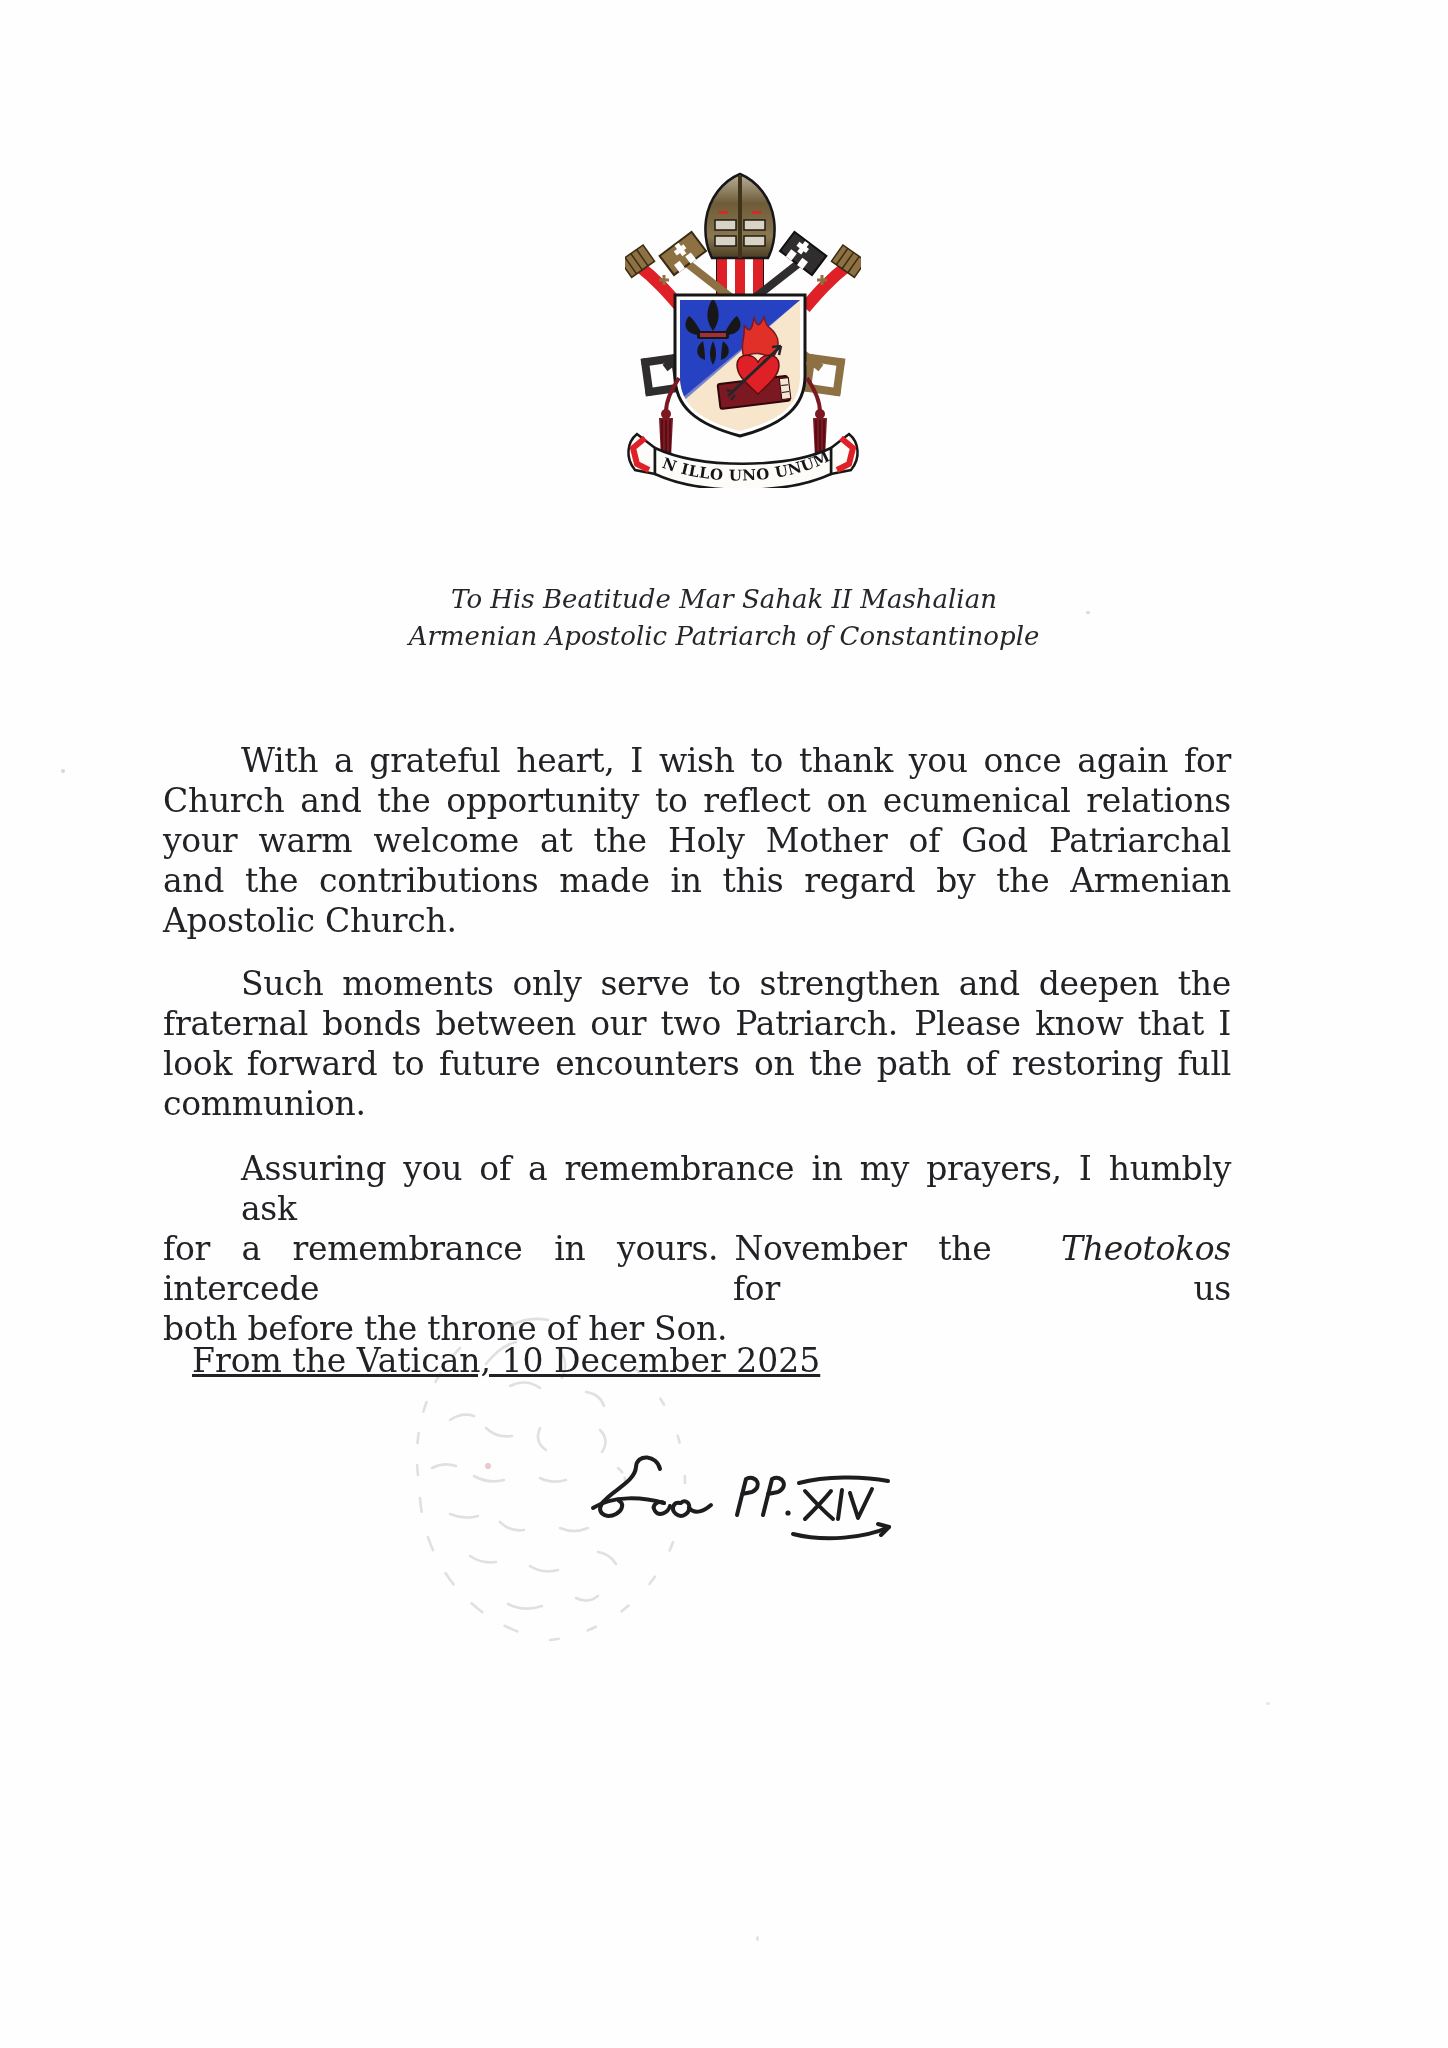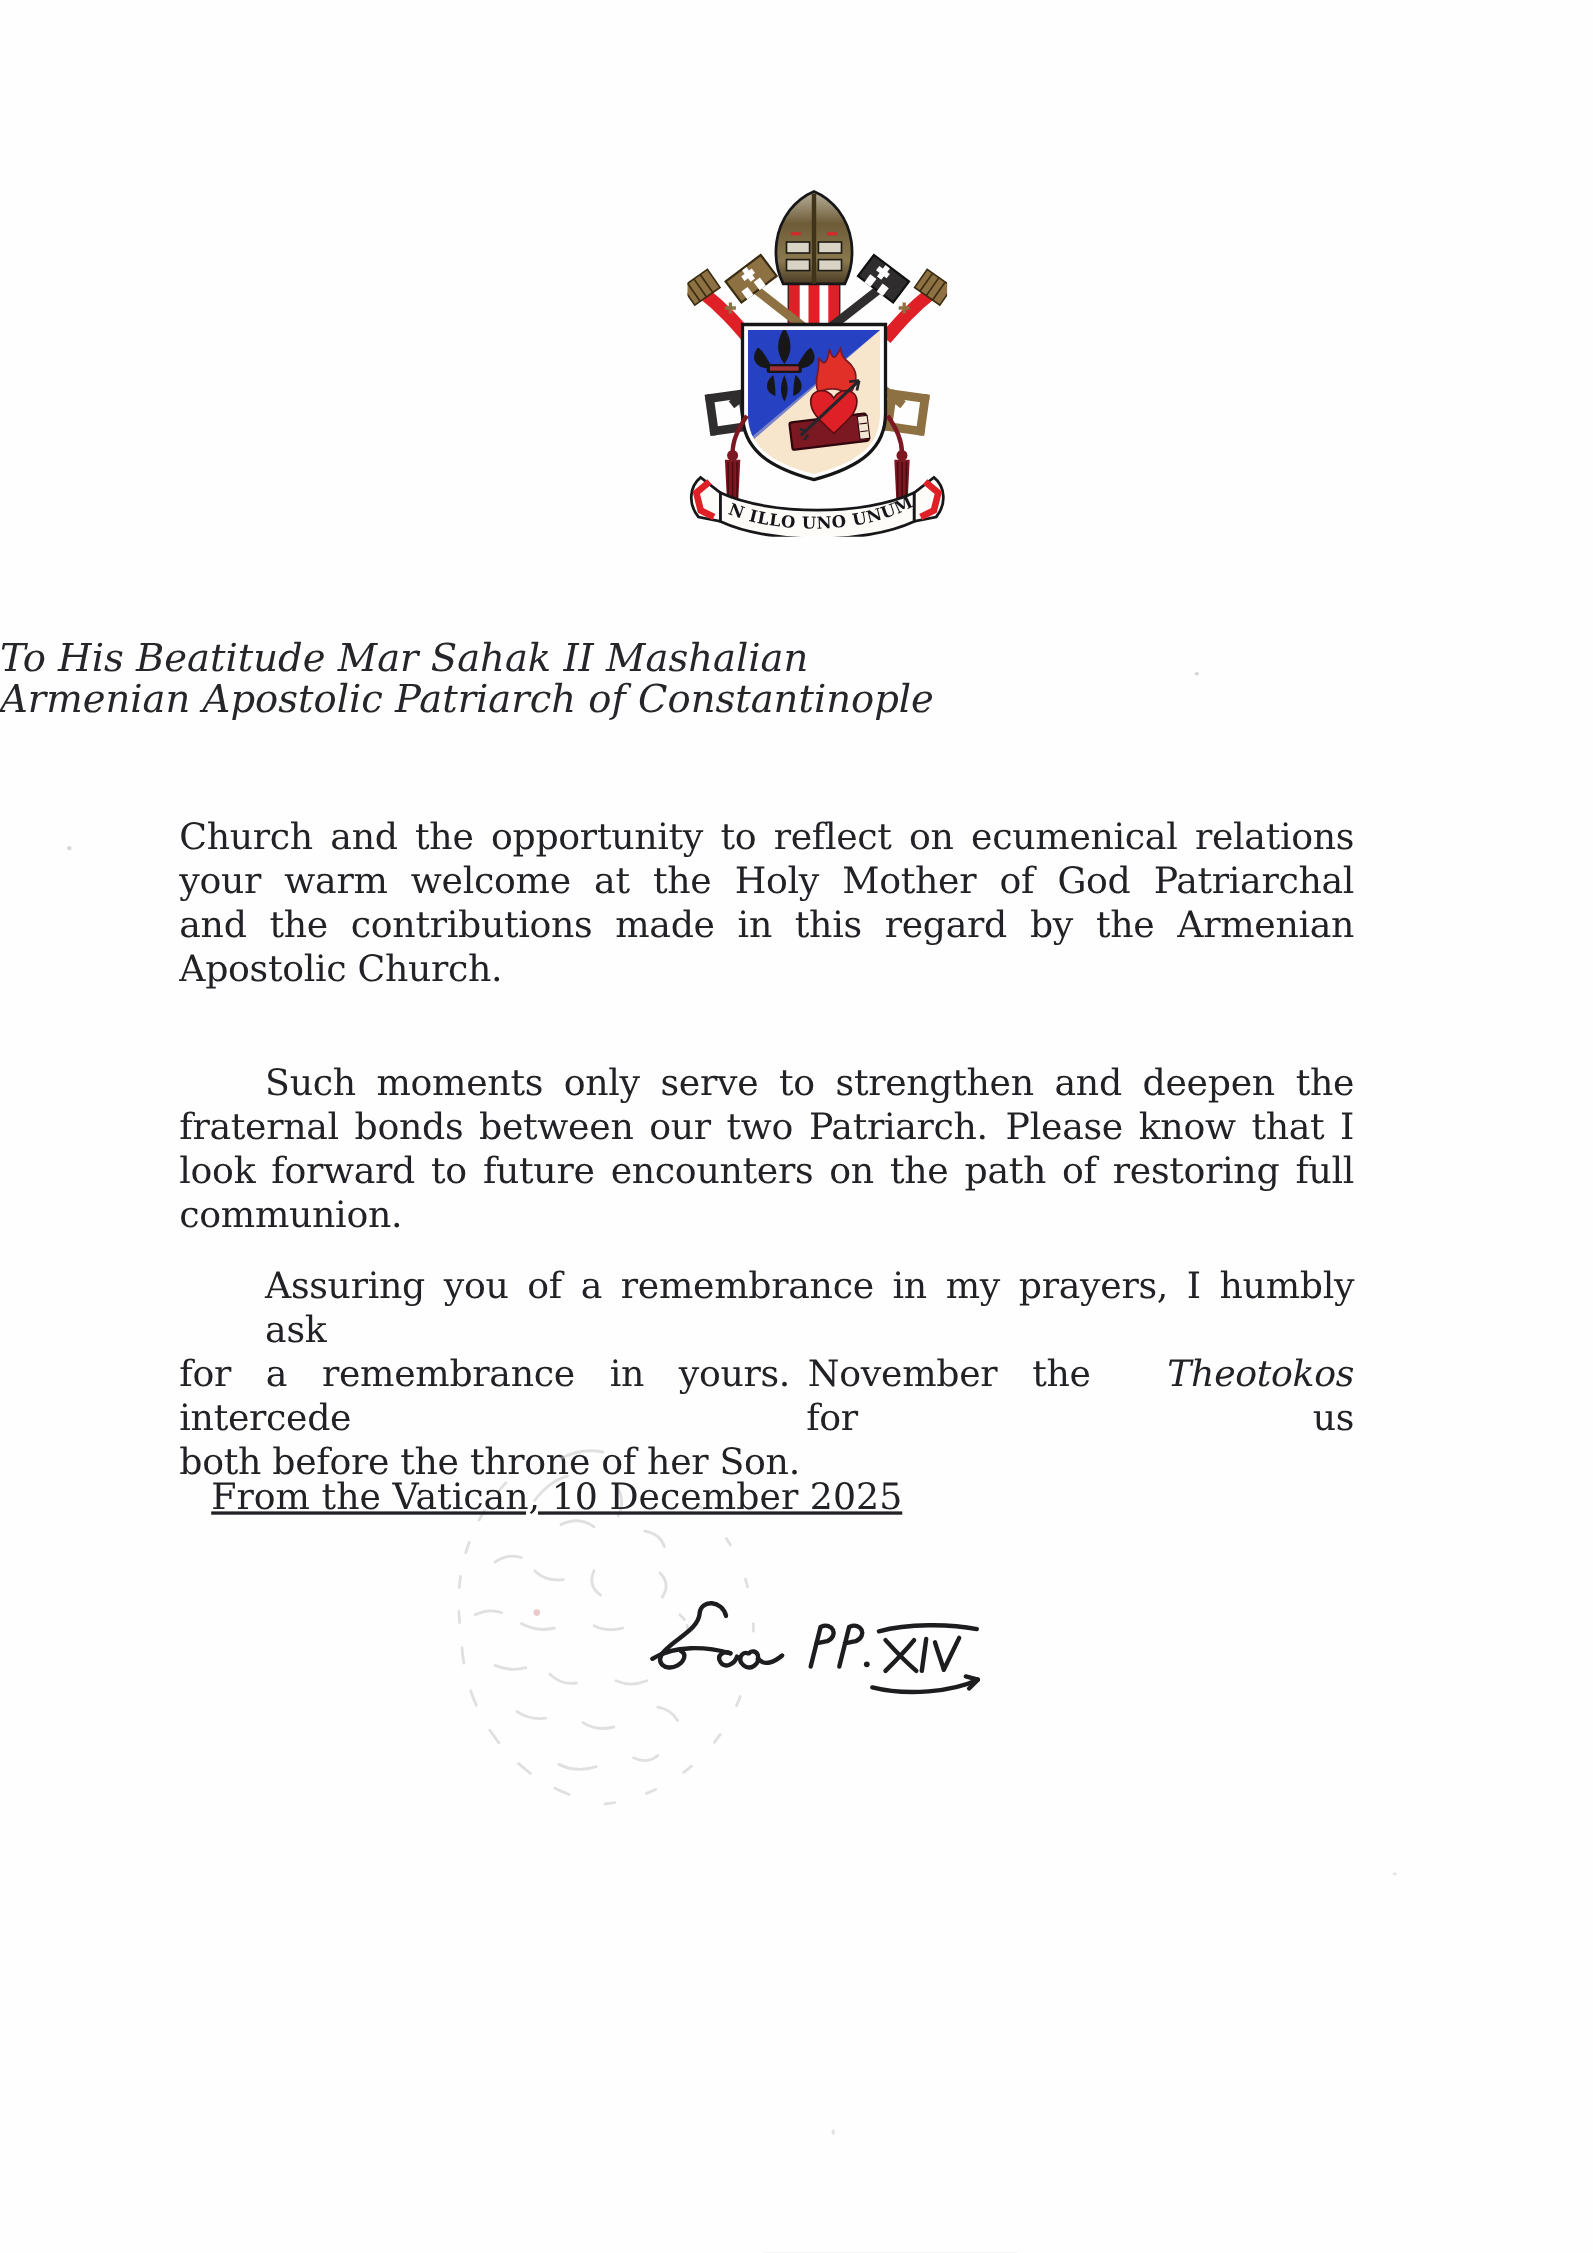--- a/index.html
+++ b/index.html
@@ -19,22 +19,22 @@
   .s-red{stroke:var(--c-red,#df2127);}
   .f-darkred{fill:var(--c-dark_red,#7c1822);}
   .f-gold{fill:var(--c-gold,#8e7143);}
   .s-gold{stroke:var(--c-gold,#8e7143);}
   .f-cream{fill:var(--c-cream,#f7e5cc);}
   .f-ink{fill:var(--c-ink,#17171a);}
   .motto-text{font-family:"DejaVu Serif","Liberation Serif",serif;font-weight:700;font-size:15px;letter-spacing:.5px;fill:#15151a;}
   
   .salutation{
     position:absolute;left:0;top:581px;width:1448px;
-    font-style:italic;
-    font-size:35px;line-height:37px;color:#26262a;
+    text-align:center;font-style:italic;
+    font-size:26px;line-height:37px;color:#26262a;
   }
   
   .para{position:absolute;left:163px;width:1068px;font-size:33px;line-height:40px;letter-spacing:-0.3px;color:#222226;}
   .p1{top:741px;} .p2{top:964px;} .p3{top:1149px;}
   .ln{text-align:justify;text-align-last:justify;}
   .ln.first{padding-left:78px;}
   .ln.last{text-align:center;text-align-last:left;}
   .it{font-style:italic;margin-left:38px;}
   
   .dateline{position:absolute;left:192px;top:1341px;font-size:33px;line-height:40px;color:#222226;z-index:3;text-decoration:underline;}
@@ -192,20 +192,21 @@
       </text>
     </g>
   </svg>
 
   <div class="salutation">
     <div>To His Beatitude Mar Sahak II Mashalian</div>
     <div>Armenian Apostolic Patriarch of Constantinople</div>
   </div>
 
   <div class="para p1">
+    <div class="ln first">With a grateful heart, I wish to thank you once again for</div>
     <div class="ln">Church and the opportunity to reflect on ecumenical relations</div>
     <div class="ln">your warm welcome at the Holy Mother of God Patriarchal</div>
     <div class="ln">and the contributions made in this regard by the Armenian</div>
     <div class="ln last">Apostolic Church.</div>
   </div>
 
   <div class="para p2">
     <div class="ln first">Such moments only serve to strengthen and deepen the</div>
     <div class="ln">fraternal bonds between our two Patriarch. Please know that I</div>
     <div class="ln">look forward to future encounters on the path of restoring full</div>

